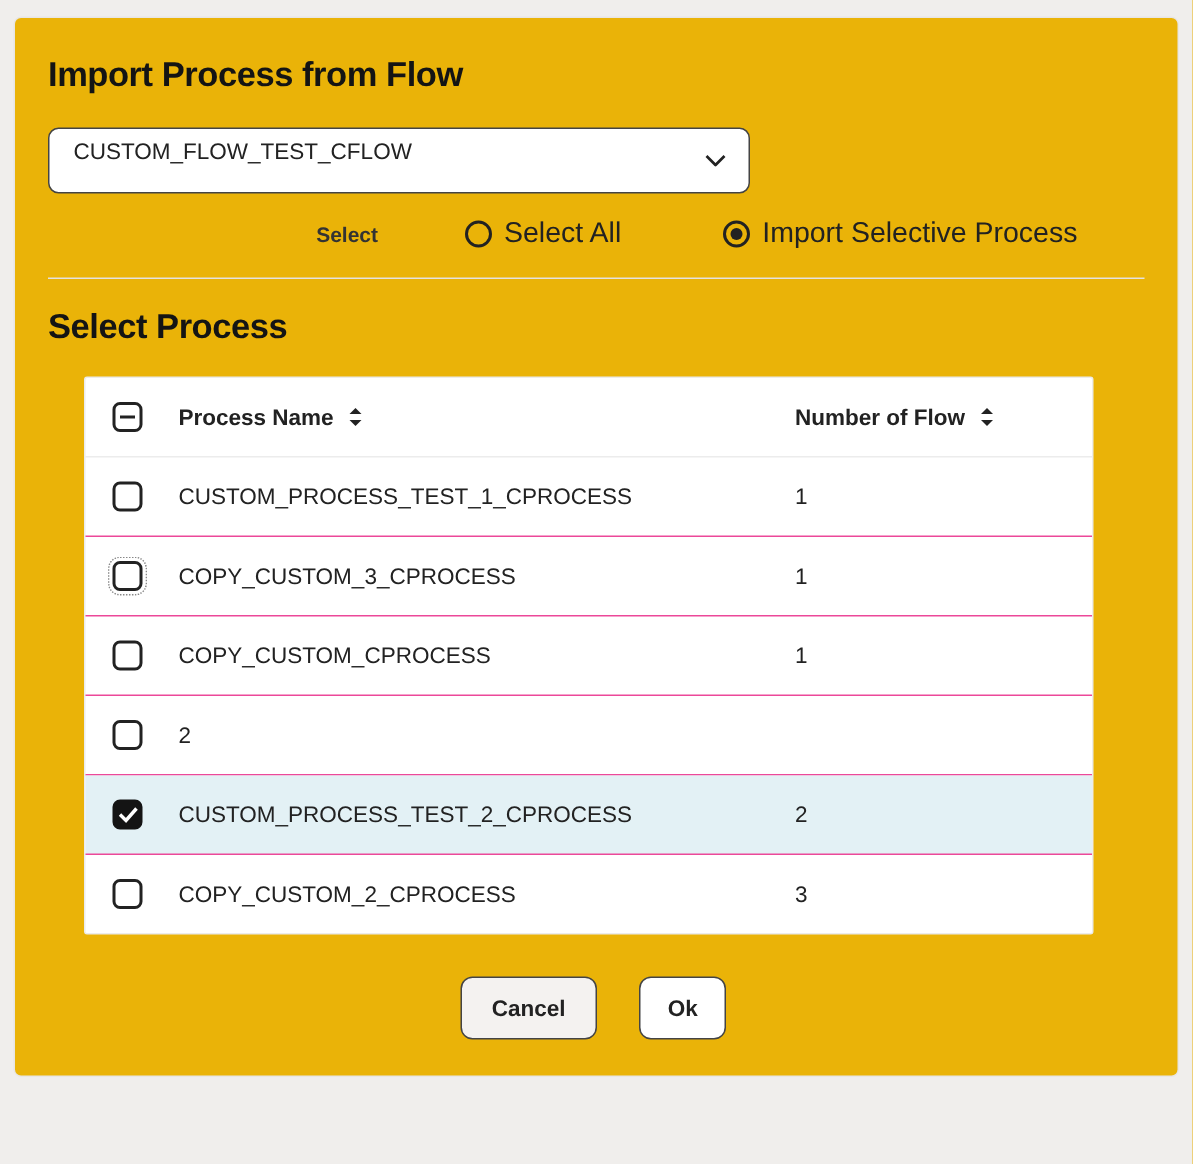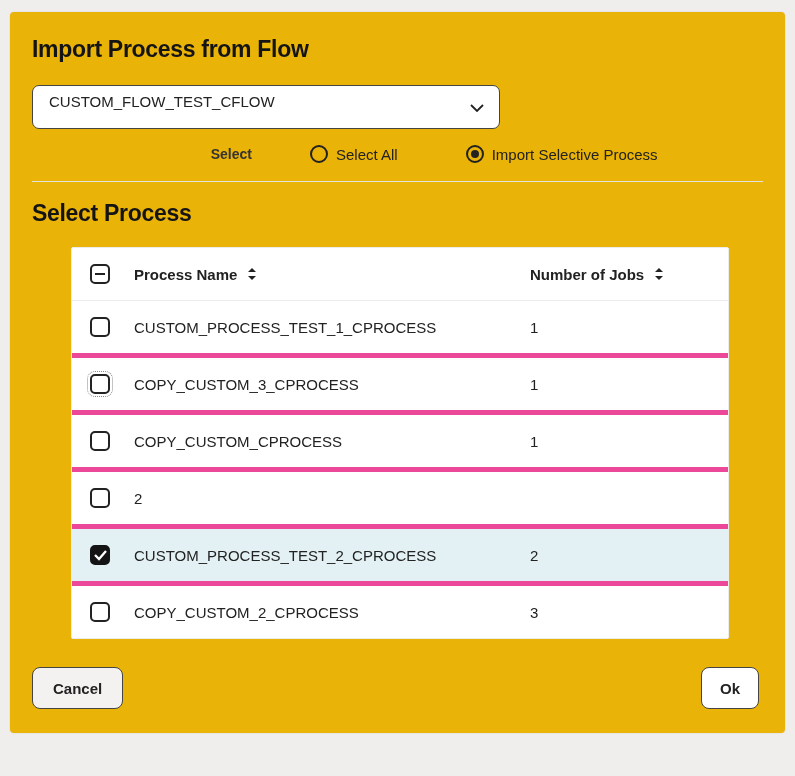--- a/index.html
+++ b/index.html
@@ -66,21 +66,21 @@
   .radio-group {
     display: flex;
     align-items: center;
     gap: 28px;
   }
   .radio-item {
     display: flex;
     align-items: center;
     gap: 8px;
     cursor: pointer;
-    font-size: 15px;
+    font-size: 19px;
     color: #222;
     padding-left: 40px;
   }
   .radio-circle {
     width: 18px;
     height: 18px;
     border: 2px solid #222;
     border-radius: 50%;
     display: flex;
     align-items: center;
@@ -98,41 +98,41 @@
     margin: 18px 0 18px 0;
   }
   .title-select {
     font-size: 23px;
     font-weight: 800;
     color: #141414;
     margin: 0 0 20px 0;
     letter-spacing: -0.3px;
   }
   .table-wrap {
-    margin-left: 39px;
+    margin-left: 24px;
     margin-right: 34px;
     background: #fff;
     border: 1px solid #ececec;
     border-radius: 2px;
   }
   .table-head {
     display: flex;
     align-items: center;
     padding: 16px 18px;
     border-bottom: 1px solid #ececec;
   }
   .col-check { width: 44px; display:flex; align-items:center; }
   .col-name { flex: 1; font-weight: 700; font-size: 15px; color: #222; display:flex; align-items:center; gap:10px;}
   .col-jobs { width: 180px; font-weight: 700; font-size: 15px; color: #222; display:flex; align-items:center; gap:10px;}
   .sort-icon { display:inline-flex; flex-direction:column; line-height:0; }
   .table-row {
     display: flex;
     align-items: center;
     padding: 16px 18px;
-    border-bottom: 5px solid #ec4899;
+    border-bottom: 1px solid #ec4899;
   }
   .table-row:last-child { border-bottom: none; }
   .row-name { flex:1; font-size: 15px; color: #222; }
   .row-jobs { width: 180px; font-size: 15px; color: #222; }
   .row-selected { background: #e3f1f5; }
   .checkbox {
     width: 20px;
     height: 20px;
     border: 2px solid #222;
     border-radius: 5px;
@@ -149,21 +149,21 @@
   .checkbox.indeterminate::after {
     content: "";
     display: block;
     width: 10px;
     height: 2.3px;
     background: #222;
   }
   .focus-ring { outline: 1px dotted #888; outline-offset: 2px; }
   .footer {
     display: flex;
-    justify-content: space-between;
+    justify-content: center;
     gap: 28px;
     margin-top: 28px;
     padding-right: 4px;
   }
   .btn {
     border: 1.5px solid #444;
     background: #f4f2f0;
     border-radius: 8px;
     height: 42px;
     padding: 0 20px;
@@ -223,21 +223,21 @@
       <div class="col-name">
         <span>Process Name</span>
         <span class="sort-icon">
           <svg width="10" height="14" viewBox="0 0 10 14">
               <path d="M5 1 L9 5 L1 5 Z" fill="#222"></path>
               <path d="M5 13 L1 9 L9 9 Z" fill="#222"></path>
             </svg>
         </span>
       </div>
       <div class="col-jobs">
-        <span>Number of Jobs</span>
+        <span>Number of Flow</span>
         <span class="sort-icon">
           <svg width="10" height="14" viewBox="0 0 10 14">
               <path d="M5 1 L9 5 L1 5 Z" fill="#222"></path>
               <path d="M5 13 L1 9 L9 9 Z" fill="#222"></path>
             </svg>
         </span>
       </div>
     </div>
 
     <div id="table-body">

